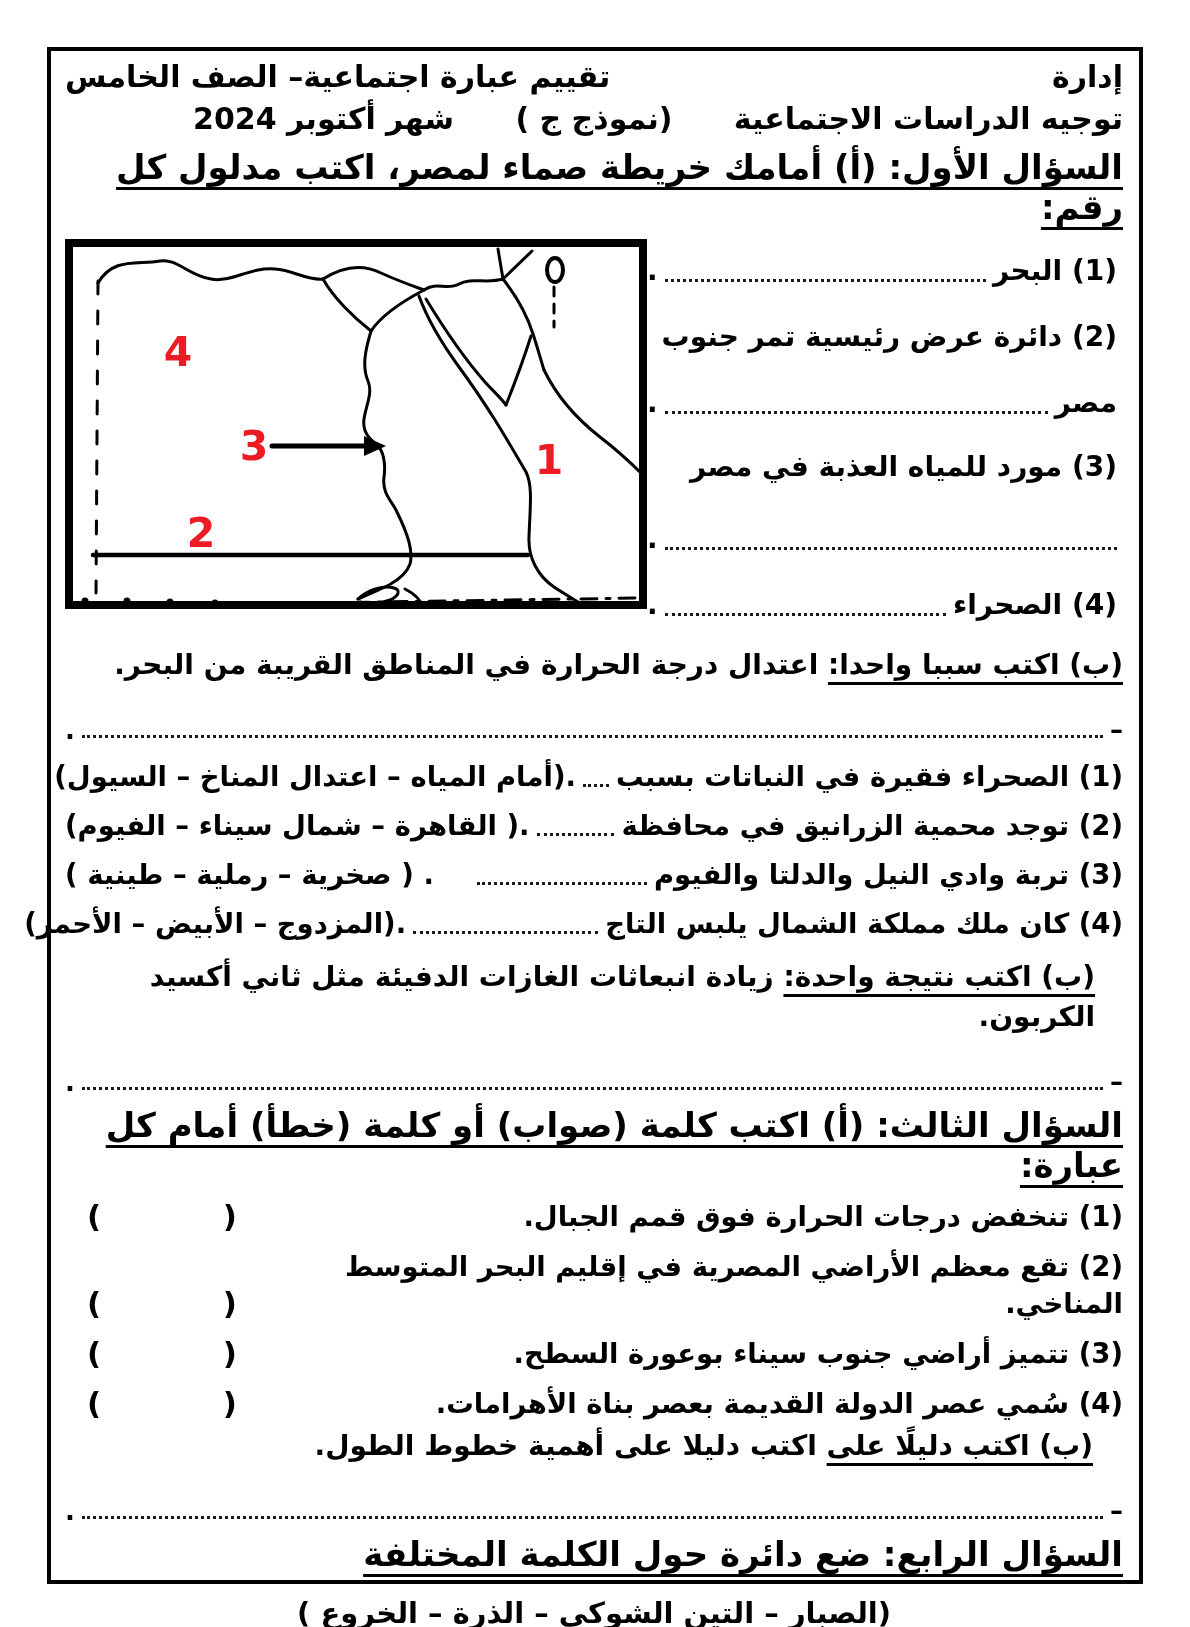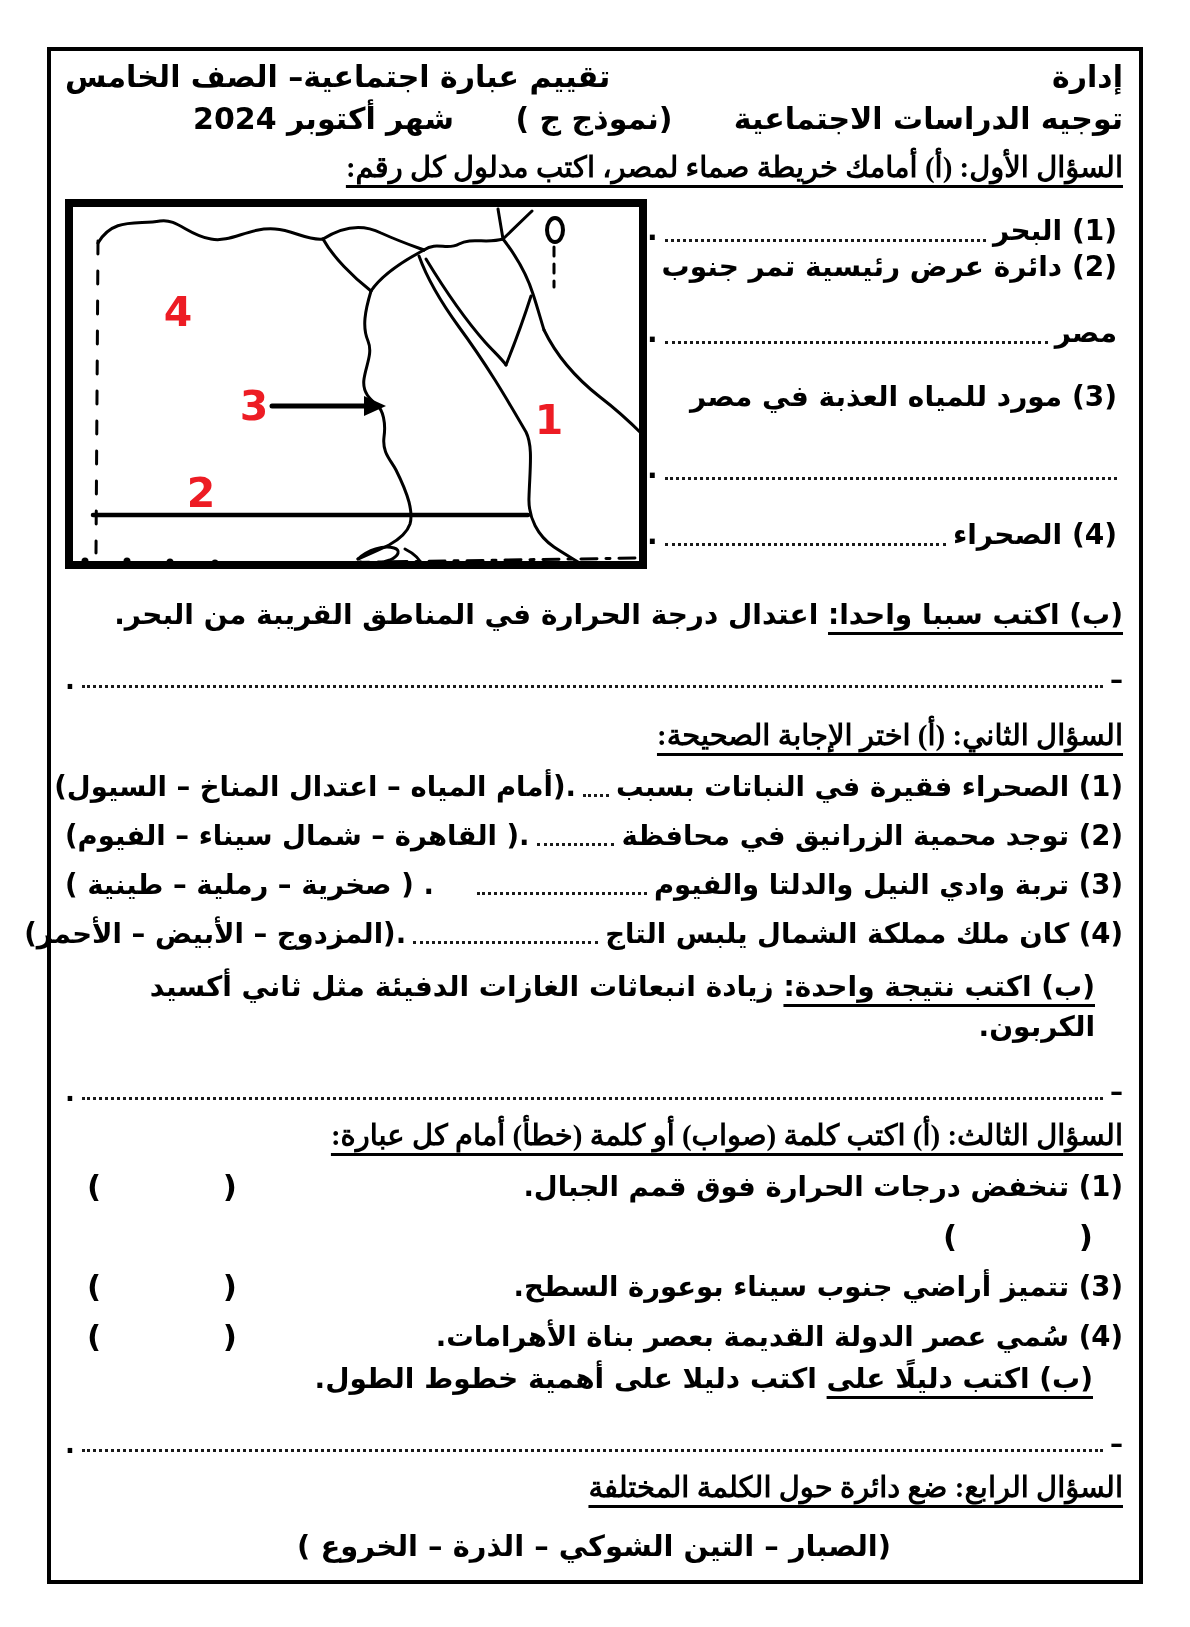--- a/index.html
+++ b/index.html
@@ -10,22 +10,22 @@
   }
   .frame{
     position:absolute;left:47px;top:47px;width:1096px;height:1537px;
     border:4px solid #000;box-sizing:border-box;
     padding:6px 16px 10px 14px;background:#fff;
   }
   .hrow1{display:flex;justify-content:space-between;align-items:flex-start;
     font-size:30px;line-height:40px;}
   .hrow2{display:flex;justify-content:space-between;align-items:flex-start;
     font-size:30px;line-height:40px;padding-left:128px;margin-top:2px;}
-  .qtitle{font-size:29px;line-height:40px;margin-top:8px;
-    text-decoration:underline;text-decoration-thickness:2.5px;text-underline-offset:8px;font-family:Liberation Serif, serif;}
+  .qtitle{font-size:34px;line-height:40px;margin-top:8px;
+    text-decoration:underline;text-decoration-thickness:2.5px;text-underline-offset:8px;}
   .u{text-decoration:underline;text-decoration-thickness:2.5px;text-underline-offset:8px;text-align:right;}
   
   .q1block{display:flex;margin-top:12px;align-items:stretch;}
   .q1col{flex:1;font-size:28px;line-height:36px;padding-right:6px;min-width:0;}
   .map-wrap{flex:0 0 582px;}
   .fill{display:flex;align-items:flex-end;}
   .fill .stem{white-space:nowrap;}
   .dots{flex:1;min-width:26px;border-bottom:3px dotted #1a1a1a;
     margin:0 7px;transform:translateY(-7px);}
   .plain{white-space:nowrap;}
@@ -61,21 +61,21 @@
 
   <div class="qtitle">السؤال الأول: (أ) أمامك خريطة صماء لمصر، اكتب مدلول كل رقم:</div>
 
   <div class="q1block">
     <div class="q1col">
       <div class="fill" style="margin-top:14px;">
         <span class="stem">(1) البحر</span>
         <span class="dots"></span>
         <span>.</span>
       </div>
-      <div class="plain" style="">(2) دائرة عرض رئيسية تمر جنوب</div>
+      <div class="plain" style="margin-top:30px;">(2) دائرة عرض رئيسية تمر جنوب</div>
       <div class="fill" style="margin-top:30px;">
         <span class="stem">مصر</span>
         <span class="dots"></span>
         <span>.</span>
       </div>
       <div class="plain" style="margin-top:28px;">(3) مورد للمياه العذبة في مصر</div>
       <div class="fill" style="margin-top:36px;">
         <span class="dots" style="margin-right:0;"></span>
         <span>.</span>
       </div>
@@ -140,21 +140,20 @@
   <div class="partb">
     <span class="u">(ب) اكتب سببا واحدا:</span>
     <span>اعتدال درجة الحرارة في المناطق القريبة من البحر.</span>
   </div>
   <div class="ansline">
     <span>–</span>
     <span class="dots"></span>
     <span>.</span>
   </div>
 
-  <div class="qtitle" style="margin-top:20px;">السؤال الثاني: (أ) اختر الإجابة الصحيحة:</div>
 
   <div class="mcq">
     <span class="stem">(1) الصحراء فقيرة في النباتات بسبب</span>
     <span class="dots"></span>
     <span class="choices">.(أمام المياه – اعتدال المناخ – السيول)</span>
   </div>
   <div class="mcq">
     <span class="stem">(2) توجد محمية الزرانيق في محافظة</span>
     <span class="dots"></span>
     <span class="choices">.( القاهرة – شمال سيناء – الفيوم)</span>
@@ -183,20 +182,21 @@
   <div class="qtitle" style="">السؤال الثالث: (أ) اكتب كلمة (صواب) أو كلمة (خطأ) أمام كل عبارة:</div>
 
   <div class="tf">
     <span class="stmt">(1) تنخفض درجات الحرارة فوق قمم الجبال.</span>
     <span class="parens">
         <span>(</span>
         <span>)</span>
       </span>
   </div>
   <div class="tf">
+    <span class="stmt">(2) تقع معظم الأراضي المصرية في إقليم البحر المتوسط المناخي.</span>
     <span class="parens">
         <span>(</span>
         <span>)</span>
       </span>
   </div>
   <div class="tf">
     <span class="stmt">(3) تتميز أراضي جنوب سيناء بوعورة السطح.</span>
     <span class="parens">
         <span>(</span>
         <span>)</span>

